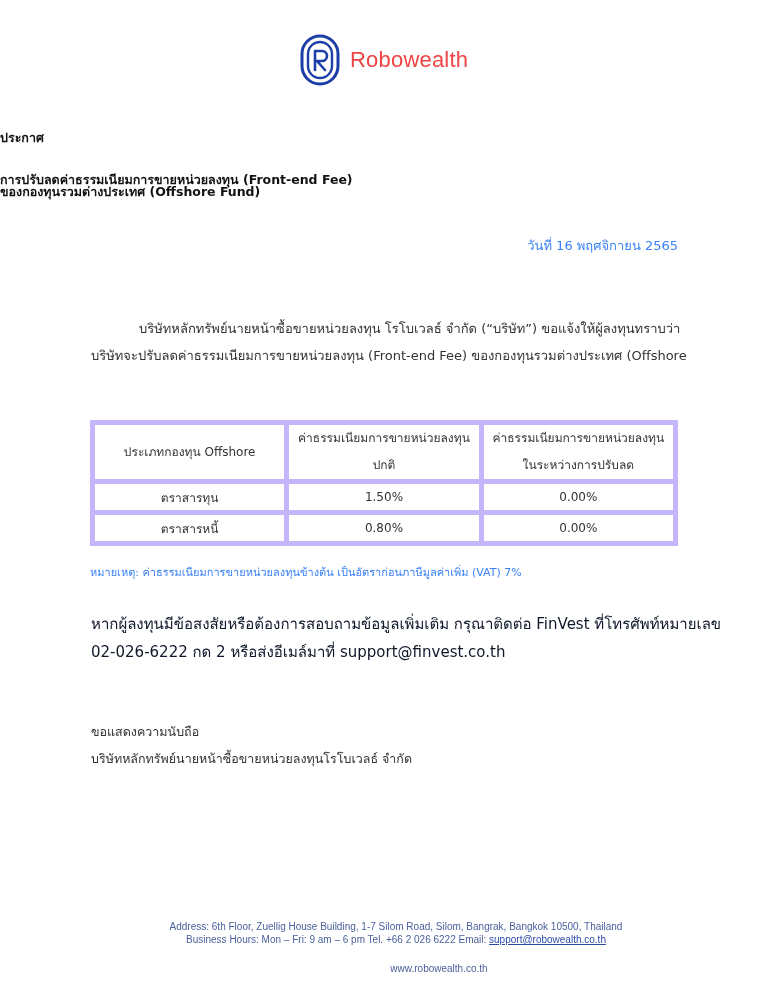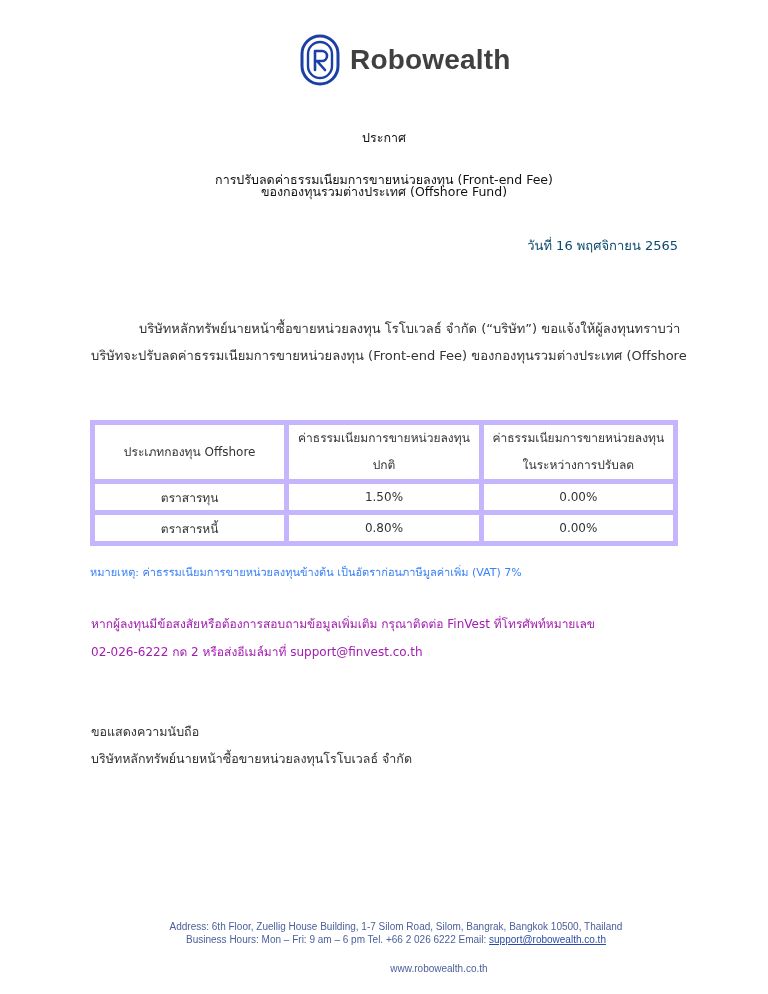--- a/index.html
+++ b/index.html
@@ -3,48 +3,48 @@
 <meta charset="utf-8">
 <style>
   html, body { margin: 0; padding: 0; background: #ffffff; }
   body { width: 768px; height: 994px; position: relative; overflow: hidden;
          font-family: "DejaVu Sans", "Liberation Sans", sans-serif; color: #222222; }
   .abs { position: absolute; }
 
   
   .logo { left: 300px; top: 34px; height: 52px; display: flex; align-items: center; }
   .logo svg { width: 40px; height: 52px; display: block; }
-  .logo-text { margin-left: 10px; font-family: "Liberation Sans", sans-serif; font-weight: bold;
-               font-size: 28px; color: #404040; letter-spacing: 0.2px; }
+  .logo-text { margin-left: 10px; font-family: "Liberation Sans", sans-serif; font-weight: normal;
+               font-size: 22px; color: #ef4444; letter-spacing: 0.2px; }
 
   
-  .title { left: 0; width: 768px; text-align: center; font-weight: normal; font-size: 12.5px; color: #111; }
+  .title { left: 0; width: 768px; font-weight: bold; font-size: 12.5px; color: #111; }
   .t1 { top: 128px; }
   .t2 { top: 170px; }
   .t3 { top: 182px; }
 
-  .date { right: 90px; top: 235px; font-size: 13px; color: #0c4a6e; }
+  .date { right: 90px; top: 235px; font-size: 13px; color: #3b82f6; }
 
   .para { left: 91px; width: 600px; font-size: 13px; line-height: 27px; color: #333; }
   .para .line { white-space: nowrap; display: block; }
   .indent { padding-left: 48px; }
 
   
   table.fees { position: absolute; left: 90px; top: 420px; width: 588px; border-collapse: collapse;
                font-size: 12px; color: #333; }
   table.fees td, table.fees th { border: 5px solid #c4b5fd; text-align: center; font-weight: normal; padding: 0; }
   table.fees th { height: 54px; line-height: 27px; }
   table.fees td { height: 26px; }
   table.fees col.c1 { width: 196px; }
   table.fees col.c2 { width: 196px; }
   table.fees col.c3 { width: 196px; }
 
   .note { left: 90px; top: 563px; font-size: 11px; color: #3b82f6; white-space: nowrap; }
 
-  .contact { left: 91px; top: 610px; font-size: 12px; line-height: 28px; color: #a21caf; }
+  .contact { left: 91px; top: 610px; font-size: 15px; line-height: 28px; color: #0f172a; }
   .contact span { display: block; white-space: nowrap; }
 
   .closing { left: 91px; top: 718px; font-size: 12.5px; line-height: 27px; color: #333; }
   .closing span { display: block; white-space: nowrap; }
 
   
   .footer { left: 12px; width: 768px; text-align: center; font-family: "Liberation Sans", sans-serif;
             color: #4a5f9c; font-size: 10px; line-height: 13px; }
   .f1 { top: 920px; }
   .f2 { top: 962px; padding-left: 43px; }

